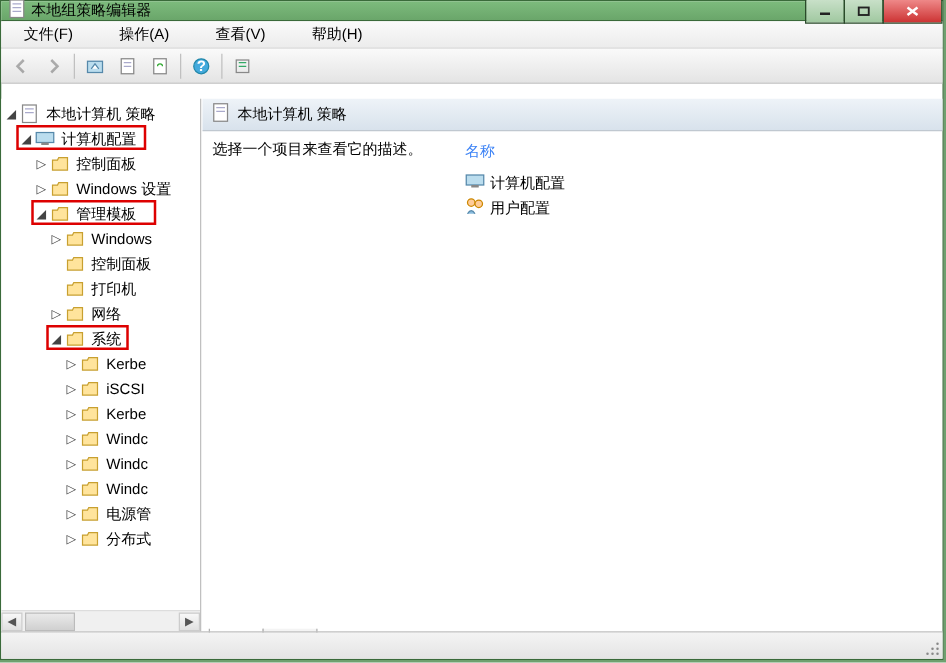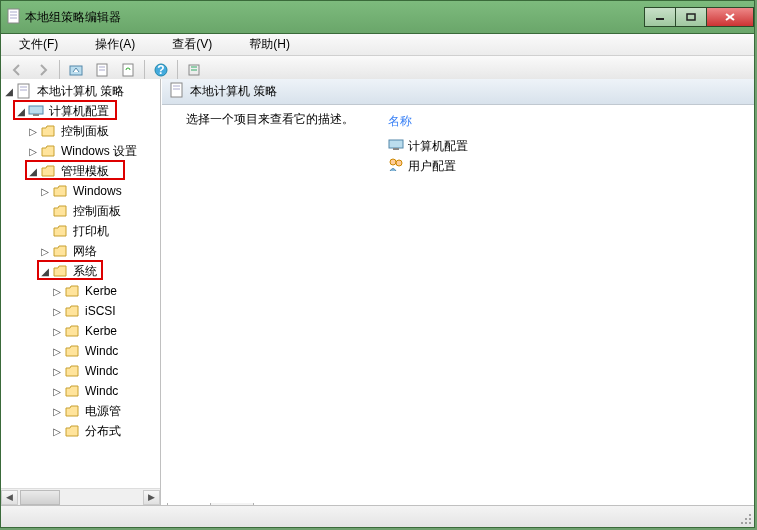--- a/index.html
+++ b/index.html
@@ -1,18 +1,18 @@
 <!DOCTYPE html>
 <html><head>
 <meta charset="utf-8">
 <style>
 * { box-sizing: border-box; margin: 0; padding: 0; font-family: "Microsoft YaHei", "SimSun", Tahoma, sans-serif; font-size: 12px; }
 body { background: #6fa06f; width: 757px; height: 530px; overflow: hidden; }
 .window { position: absolute; top: 0; left: 0; width: 755px; height: 528px; border: 1px solid #3a6a3a; background: #fff; }
-.titlebar { height: 33px; background: linear-gradient(to bottom, #7dbb7d, #6aa66a); display: flex; align-items: center; padding-left: 6px; border-bottom: 1px solid #3a6a3a; }
+.titlebar { height: 16px; background: linear-gradient(to bottom, #7dbb7d, #6aa66a); display: flex; align-items: center; padding-left: 6px; border-bottom: 1px solid #3a6a3a; }
 .titlebar .title { color: #000; margin-left: 4px; }
 .titlebar .controls { margin-left: auto; display: flex; }
 .titlebar .btn { width: 32px; height: 20px; border: 1px solid #2a4a2a; background: linear-gradient(to bottom, #c8e0c8, #a0c8a0); margin-left: -1px; display: flex; align-items: center; justify-content: center; color: #222; }
 .titlebar .btn.close { width: 48px; background: linear-gradient(to bottom, #e88, #c33); color: #fff; border-top-right-radius: 0; }
 .titlebar .btn svg { width: 12px; height: 10px; }
 .menubar { height: 22px; background: linear-gradient(to bottom, #fafafa, #ececec); display: flex; align-items: center; padding-left: 8px; border-bottom: 1px solid #d0d0d0; gap: 17px; }
 .menubar .item { padding: 2px 10px; }
 .toolbar { height: 28px; background: linear-gradient(to bottom, #fafafa, #e4e4e4); display: flex; align-items: center; padding-left: 4px; border-bottom: 1px solid #c0c0c0; gap: 2px; }
 .toolbar .tbtn { width: 24px; height: 22px; border: 1px solid transparent; display: flex; align-items: center; justify-content: center; }
 .toolbar .tbtn.disabled { opacity: 0.4; }
@@ -27,21 +27,21 @@
 .node .lbl { padding: 1px 2px; }
 .hl { border: 2px solid #d00; position: absolute; pointer-events: none; }
 .folder-ico { width: 14px; height: 12px; }
 .hscroll { position: absolute; bottom: 0; left: 0; right: 0; height: 17px; background: #f0f0f0; border-top: 1px solid #ddd; display: flex; align-items: center; }
 .hscroll .arrow { width: 17px; height: 15px; background: linear-gradient(#f8f8f8,#e0e0e0); border: 1px solid #ccc; display: flex; align-items: center; justify-content: center; font-size: 9px; color: #555; }
 .hscroll .thumb { width: 40px; height: 15px; background: linear-gradient(#eaeaea,#d0d0d0); border: 1px solid #bbb; margin-left: 2px; }
 .hscroll .track { flex: 1; }
 .right { flex: 1; display: flex; flex-direction: column; border-left: 1px solid #fff; }
 .right-header { height: 26px; background: linear-gradient(to bottom, #eef3f8, #d8e2ec); border-bottom: 1px solid #c0c8d0; display: flex; align-items: center; padding-left: 8px; gap: 6px; }
 .right-body { flex: 1; display: flex; padding: 6px 8px; }
-.desc-col { width: 200px; padding-right: 10px; margin-left: 16px; }
+.desc-col { width: 200px; padding-right: 10px; }
 .list-col { flex: 1; }
 .list-header { color: #3b82f6; padding: 2px 0 6px 2px; }
 .list-row { display: flex; align-items: center; height: 20px; gap: 4px; padding-left: 2px; }
 .tabs { position: absolute; left: 166px; bottom: 4px; display: flex; }
 .tab { border: 1px solid #b0b0b0; border-top: none; padding: 2px 10px; background: #fff; font-size: 11px; }
 .tab.active { background: #fff; }
 .tab + .tab { margin-left: -1px; background: #f4f4f4; }
 .statusbar { position: absolute; bottom: 0; left: 0; right: 0; height: 22px; background: linear-gradient(to bottom, #f4f4f4, #e4e4e4); border-top: 1px solid #c0c0c0; }
 .statusbar .grip { position: absolute; right: 2px; bottom: 2px; width: 14px; height: 14px; }
 .page-ico { width: 14px; height: 16px; }

